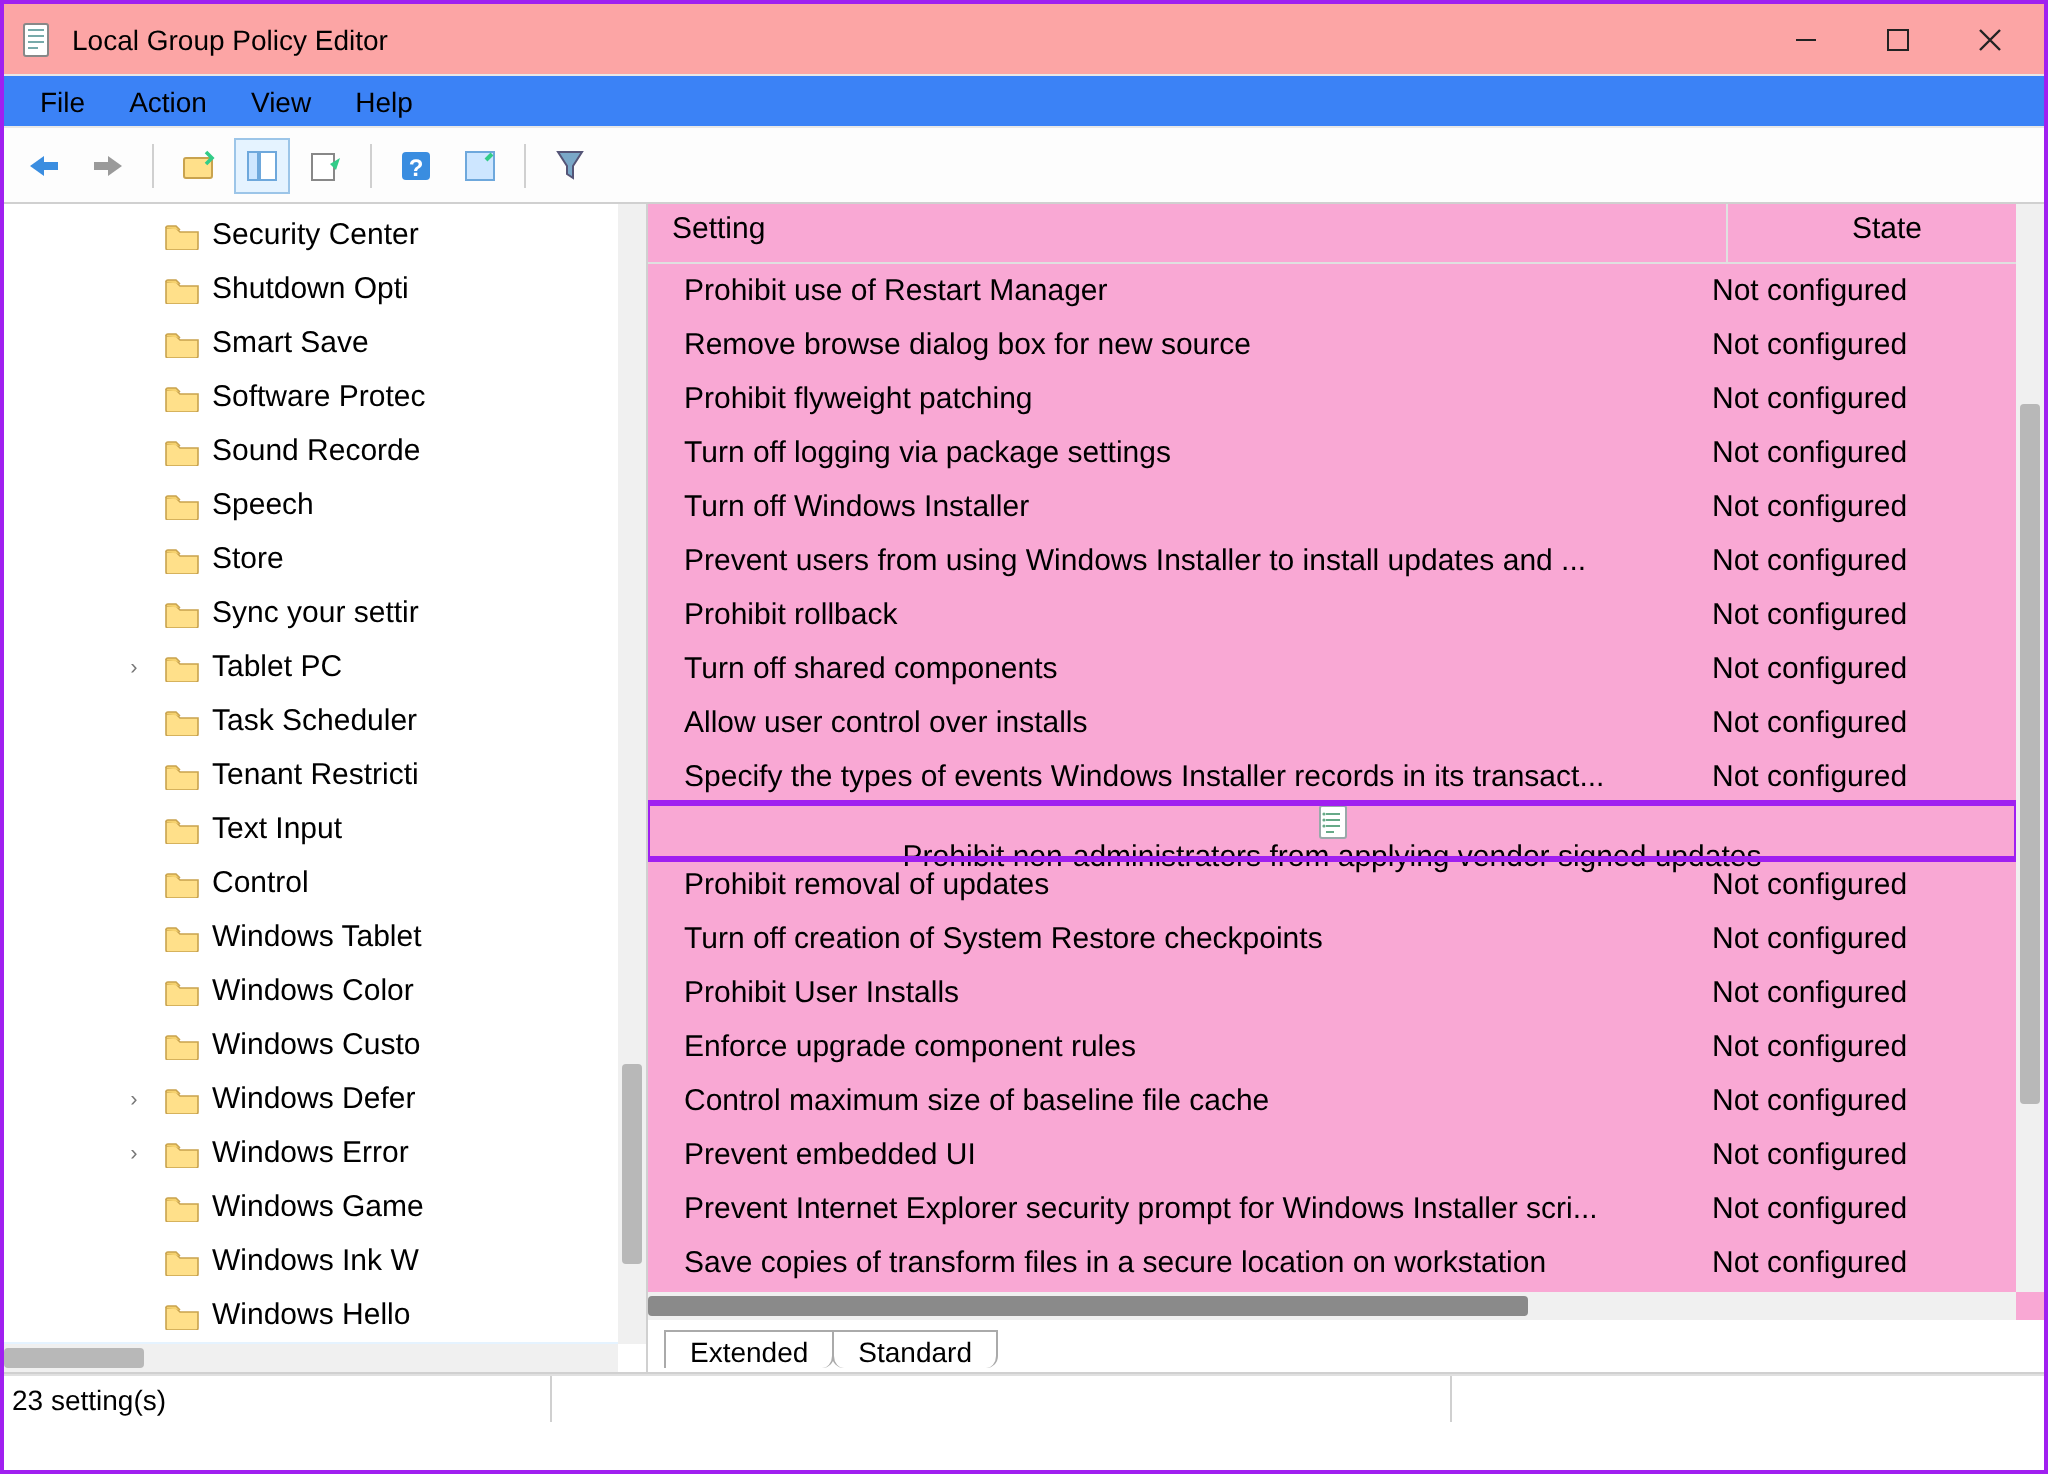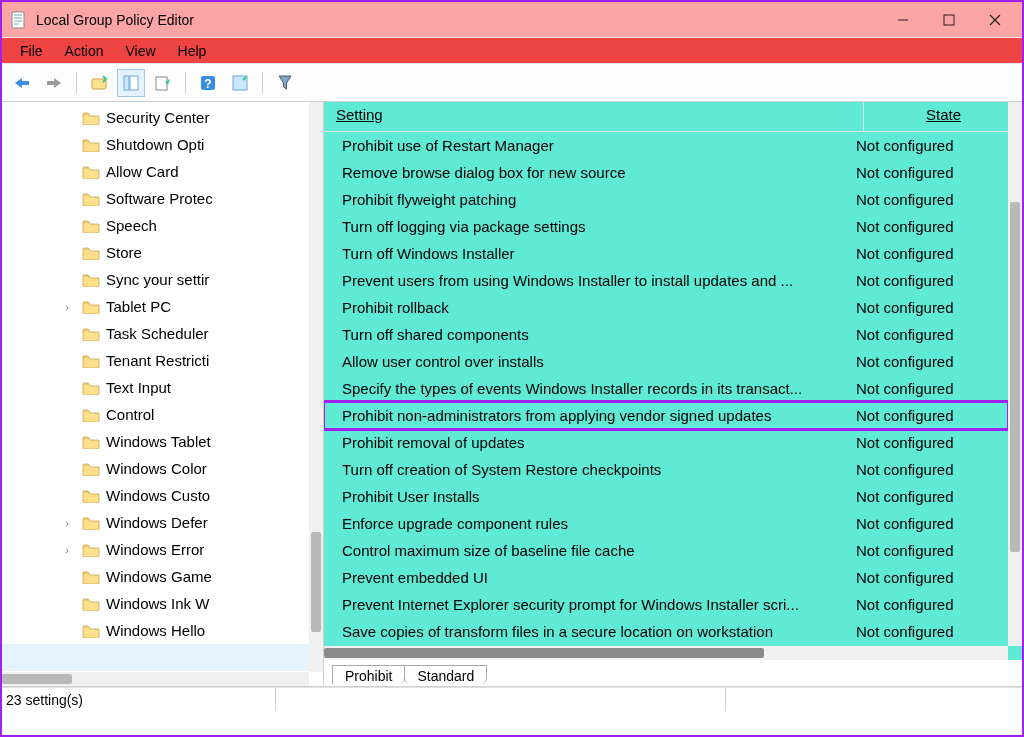--- a/index.html
+++ b/index.html
@@ -29,21 +29,21 @@
 .titlebar .win-btn {
   width: 46px; height: 32px;
   display: flex; align-items: center; justify-content: center;
 }
 .menubar {
   height: 26px;
   display: flex;
   align-items: center;
   padding: 0 8px;
   gap: 2px;
-  background: #ef4444;
+  background: #3b82f6;
   border-bottom: 1px solid #e8e8e8;
 }
 .menubar .menu-item {
   padding: 2px 10px;
   font-size: 14px;
 }
 .toolbar {
   height: 38px;
   display: flex;
   align-items: center;
@@ -129,22 +129,21 @@
   position: absolute;
   top: 2px; bottom: 2px;
   left: 0; width: 70px;
   background: #b8b8b8;
   border-radius: 2px;
 }
 .details-pane {
   flex: 1;
   position: relative;
   overflow: hidden;
-  background: #5eead4;
-  text-decoration: underline;
+  background: #f9a8d4;
 }
 .details-header {
   display: flex;
   height: 30px;
   border-bottom: 1px solid #e0e0e0;
 }
 .col-h {
   padding: 4px 12px;
   font-size: 15px;
   border-right: 1px solid #e0e0e0;
@@ -172,20 +171,21 @@
   overflow: hidden;
   text-overflow: ellipsis;
 }
 .setting-row .state-label {
   flex: 0 0 160px;
   padding-left: 4px;
 }
 .setting-row.highlighted {
   outline: 3px solid #a020f0;
   outline-offset: -1px;
+  flex-direction: column;
 }
 .details-vscroll {
   position: absolute;
   right: 0; top: 0; bottom: 40px;
   width: 14px;
   background: #f0f0f0;
 }
 .details-vscroll .thumb {
   position: absolute;
   left: 2px; right: 2px;
@@ -354,29 +354,37 @@
               <path d="M1 3a1 1 0 0 1 1-1h4l2 2" fill="#f5d16e" stroke="#c9a34e" stroke-width="0.8"></path>
             </svg></span>
           <span>Shutdown Opti</span>
         </div>
         <div class="tree-item">
           <span class="expand-mark"></span>
           <span class="folder-ic"><svg viewBox="0 0 18 14">
               <path d="M1 3h5l2 2h9v8a1 1 0 0 1-1 1H2a1 1 0 0 1-1-1z" fill="#ffe08a" stroke="#c9a34e" stroke-width="0.8"></path>
               <path d="M1 3a1 1 0 0 1 1-1h4l2 2" fill="#f5d16e" stroke="#c9a34e" stroke-width="0.8"></path>
             </svg></span>
-          <span>Allow Card</span>
+          <span>Smart Save</span>
         </div>
         <div class="tree-item">
           <span class="expand-mark"></span>
           <span class="folder-ic"><svg viewBox="0 0 18 14">
               <path d="M1 3h5l2 2h9v8a1 1 0 0 1-1 1H2a1 1 0 0 1-1-1z" fill="#ffe08a" stroke="#c9a34e" stroke-width="0.8"></path>
               <path d="M1 3a1 1 0 0 1 1-1h4l2 2" fill="#f5d16e" stroke="#c9a34e" stroke-width="0.8"></path>
             </svg></span>
           <span>Software Protec</span>
+        </div>
+        <div class="tree-item">
+          <span class="expand-mark"></span>
+          <span class="folder-ic"><svg viewBox="0 0 18 14">
+              <path d="M1 3h5l2 2h9v8a1 1 0 0 1-1 1H2a1 1 0 0 1-1-1z" fill="#ffe08a" stroke="#c9a34e" stroke-width="0.8"></path>
+              <path d="M1 3a1 1 0 0 1 1-1h4l2 2" fill="#f5d16e" stroke="#c9a34e" stroke-width="0.8"></path>
+            </svg></span>
+          <span>Sound Recorde</span>
         </div>
         <div class="tree-item">
           <span class="expand-mark"></span>
           <span class="folder-ic"><svg viewBox="0 0 18 14">
               <path d="M1 3h5l2 2h9v8a1 1 0 0 1-1 1H2a1 1 0 0 1-1-1z" fill="#ffe08a" stroke="#c9a34e" stroke-width="0.8"></path>
               <path d="M1 3a1 1 0 0 1 1-1h4l2 2" fill="#f5d16e" stroke="#c9a34e" stroke-width="0.8"></path>
             </svg></span>
           <span>Speech</span>
         </div>
         <div class="tree-item">
@@ -727,21 +735,21 @@
           <span class="state-label">Not configured</span>
         </div>
       </div>
     <div class="details-vscroll">
         <div class="thumb"></div>
       </div>
     <div class="details-hscroll">
         <div class="thumb"></div>
       </div>
     <div class="tab-strip">
-      <div class="tab">Prohibit</div>
+      <div class="tab">Extended</div>
       <div class="tab">Standard</div>
     </div>
   </div>
 </div>
 
 <div class="statusbar">
   <div class="status-cell c1">23 setting(s)</div>
   <div class="status-cell c2"></div>
   <div class="status-cell"></div>
 </div>

